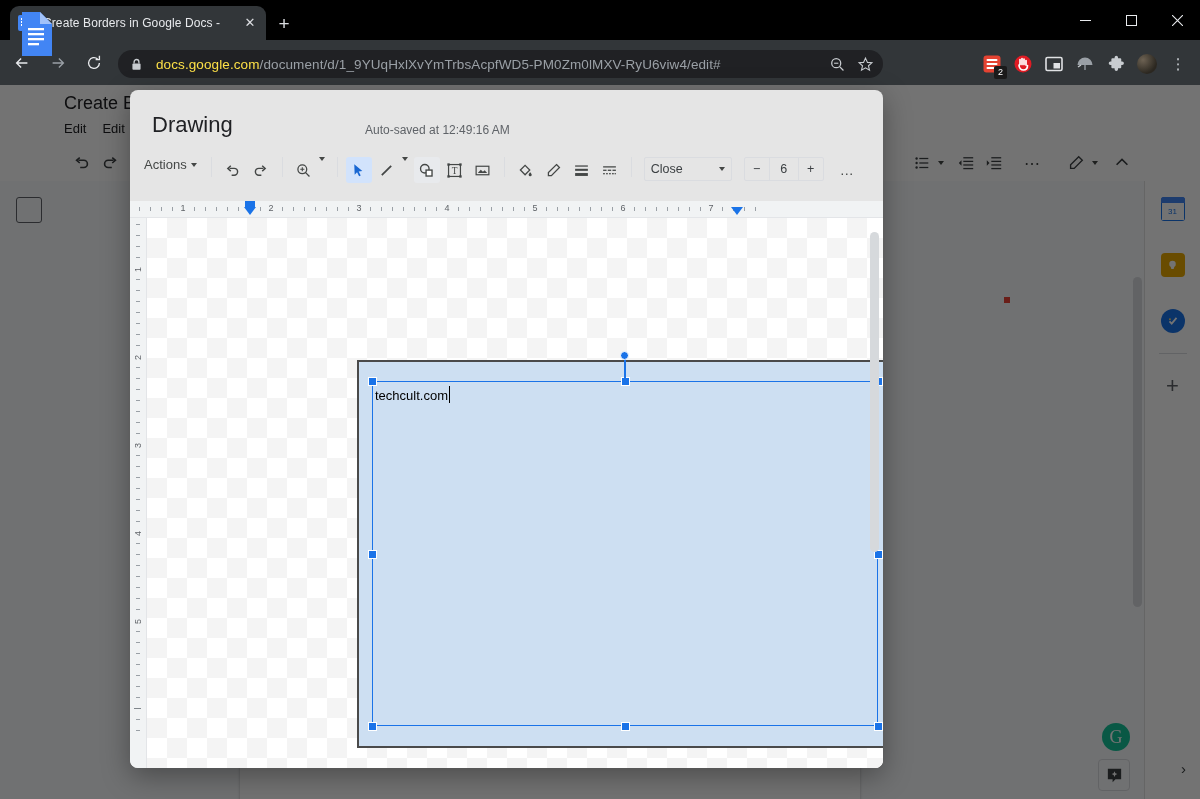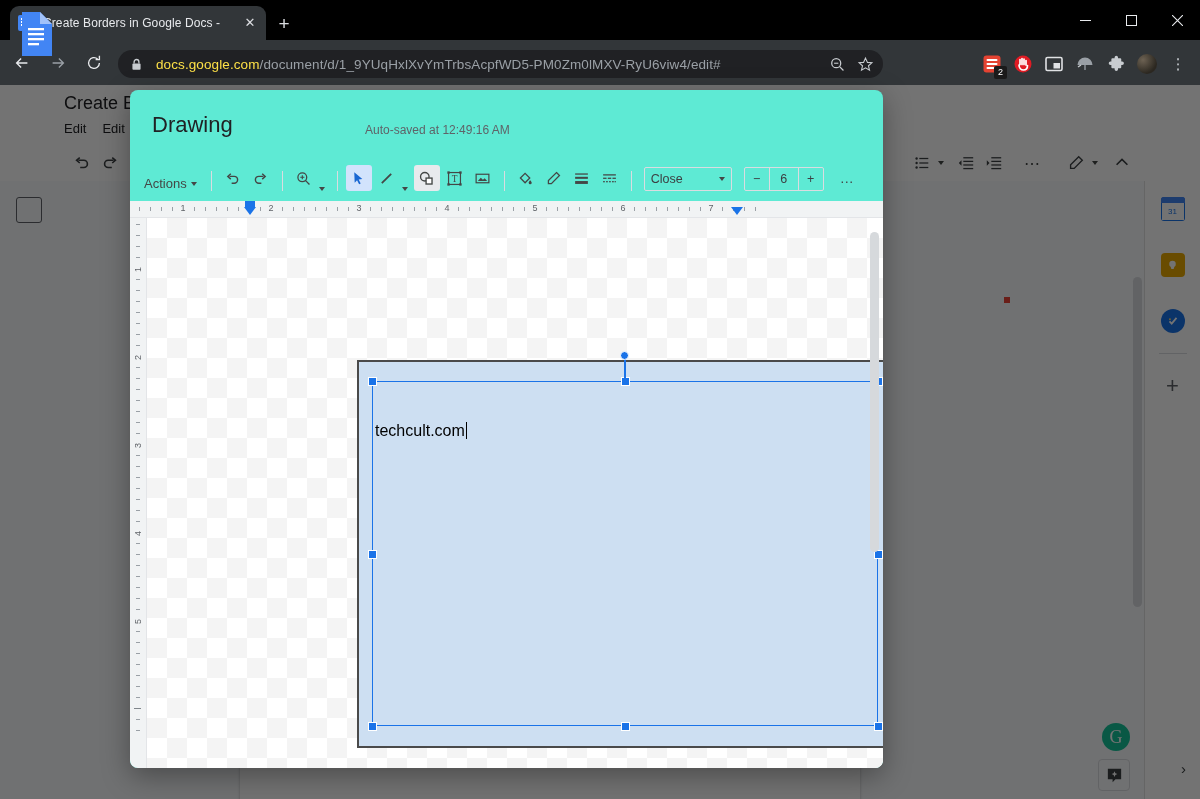--- a/index.html
+++ b/index.html
@@ -124,38 +124,38 @@
   .rail-chev { position: absolute; right: 14px; bottom: 22px; color: #3c4043; font-size: 15px; }
 
   .dim {
     position: absolute; left: 0; top: 85px; width: 1200px; height: 714px;
     background: rgba(0,0,0,.55); 
   }
 
   
   .modal {
     position: absolute; left: 130px; top: 90px; width: 753px; height: 678px;
-    background: #5eead4; border-radius: 8px; box-shadow: 0 8px 28px rgba(0,0,0,.35);
+    background: #e5e5e5; border-radius: 8px; box-shadow: 0 8px 28px rgba(0,0,0,.35);
     overflow: hidden;
   }
   .modal-head { position: relative; height: 67px; }
   .modal-title { position: absolute; left: 22px; top: 22px; font-size: 22px; color: #202124;
      font-weight: 400; }
   .autosave { position: absolute; left: 235px; top: 33px; font-size: 12px; color: #5f6368; }
   .save-wrap {
     position: absolute; right: 20px; top: 17px; border: 3px solid #ff0000;
     border-radius: 2px; padding: 0;
   }
   .save-btn {
     background: #1a73e8; color: #fff; font-size: 13.5px; font-weight: bold;
     height: 34px; padding: 0 21px; display: flex; align-items: center; border: 0;
     font-family: "Liberation Sans", sans-serif;
   }
   .dtoolbar {
-    position: relative; height: 34px; margin: 0 8px; display: flex; align-items: flex-end;
+    position: relative; height: 34px; margin: 0 8px; display: flex; align-items: flex-start;
     gap: 2px; border-bottom: 0;
   }
   .dt-btn { height: 26px; min-width: 26px; display: flex; align-items: center;
             justify-content: center; color: #444746; border-radius: 3px; padding: 0 3px; }
   .dt-btn.sel { background: #d2e3fc; }
   .dt-btn.shaded { background: #e8eaed; }
   .dt-sep { width: 1px; height: 20px; background: #dadce0; margin: 0 6px; }
   .dt-actions { font-size: 13px; color: #444746; padding: 0 6px; display: flex; align-items: center; gap: 4px; }
   .caret { width: 0; height: 0; border-left: 3.5px solid transparent;
     border-right: 3.5px solid transparent; border-top: 4px solid #444746; }
@@ -195,22 +195,22 @@
     overflow: hidden;
   }
   .cscroll { position: absolute; right: 4px; top: 14px; width: 9px; height: 320px;
     background: #d6d9dc; border-radius: 5px; }
 
   
   .shape {
     position: absolute; left: 210px; top: 142px; width: 537px; height: 388px;
     background: #cddff2; border: 2px solid #4a4a4a;
   }
-  .txt { position: absolute; left: 228px; top: 168px; font-size: 16px; color: #000;
-    font-family: "Liberation Sans", sans-serif; white-space: nowrap; margin-top: 36px; }
+  .txt { position: absolute; left: 228px; top: 168px; font-size: 13px; color: #000;
+    font-family: "Liberation Sans", sans-serif; white-space: nowrap; }
   .caret-bar { display: inline-block; width: 1px; height: 17px; background: #000;
     vertical-align: -3px; margin-left: 1px; }
 
   .sel-box { position: absolute; left: 225px; top: 163px; width: 506px; height: 345px;
     border: 1.6px solid #1a73e8; }
   .handle { position: absolute; width: 9px; height: 9px; background: #1a73e8;
     border: 1px solid #fff; }
   .rot-stem { position: absolute; width: 1.6px; background: #1a73e8; }
   .rot-knob { position: absolute; width: 9px; height: 9px; border-radius: 50%;
     background: #1a73e8; border: 1px solid #fff; }

